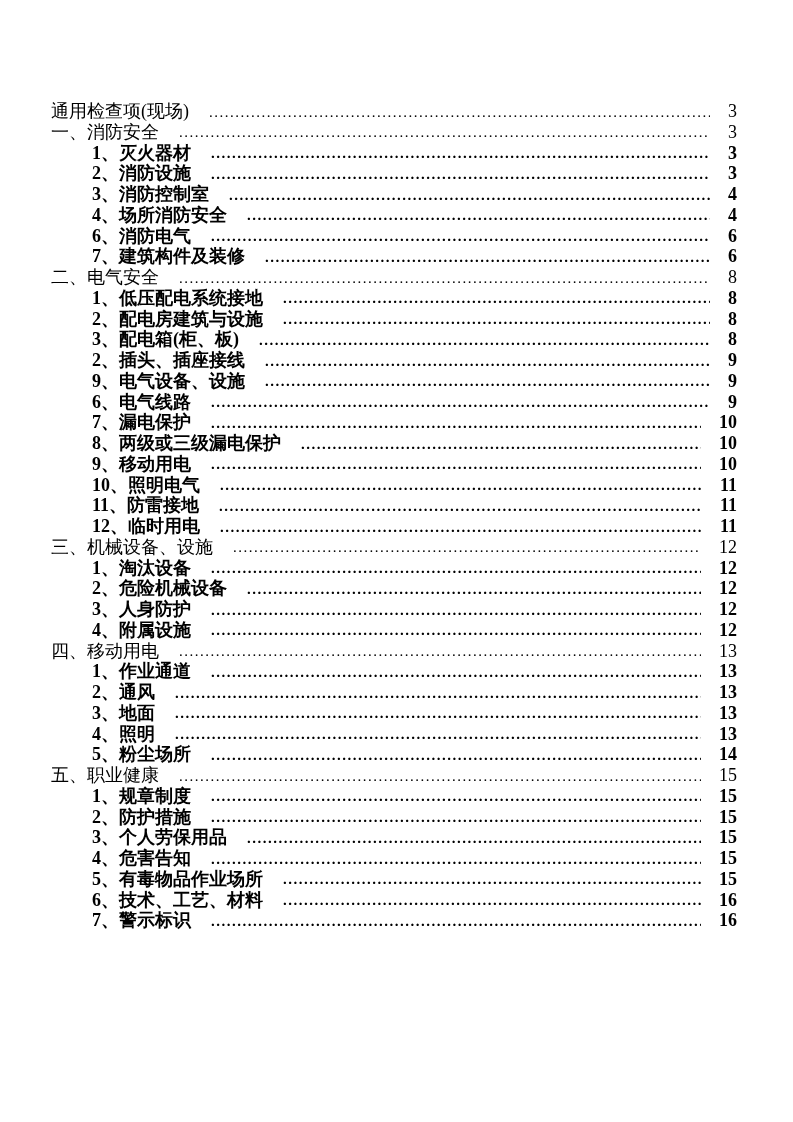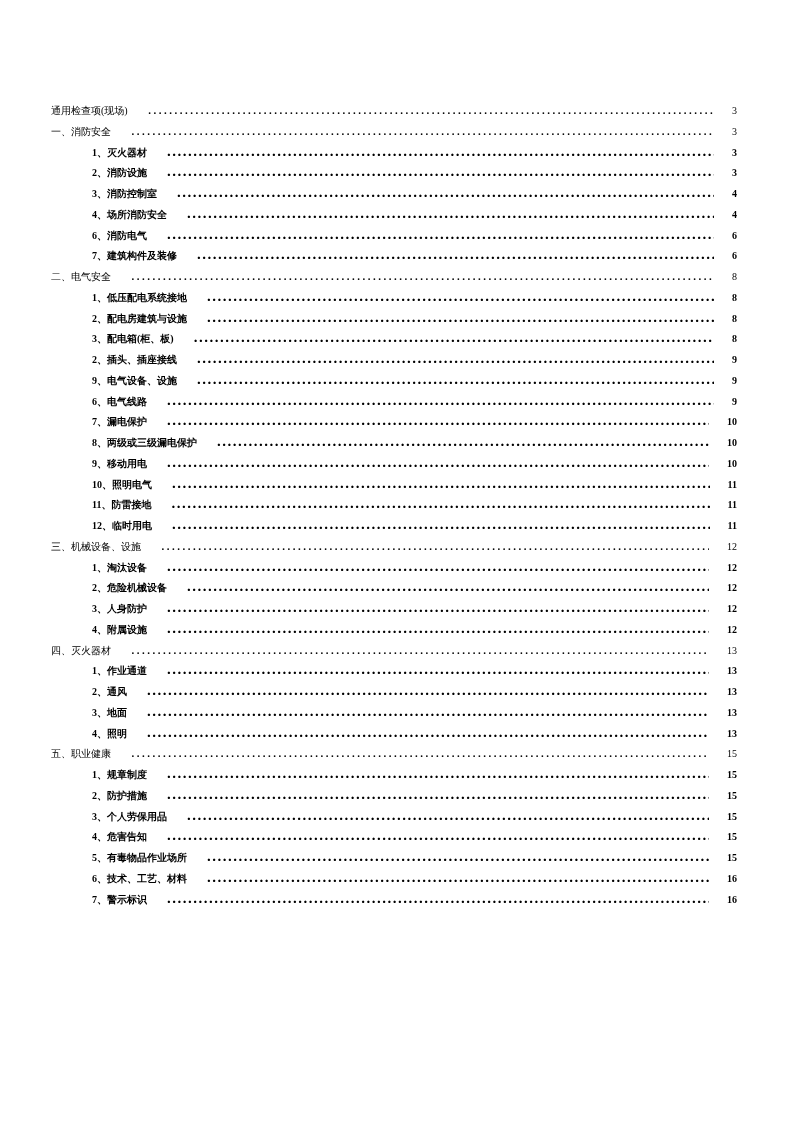--- a/index.html
+++ b/index.html
@@ -26,24 +26,24 @@
     font-weight: 700;
     line-height: 28px;
     letter-spacing: 1px;
     margin: 0 0 17px 0;
   }
   .toc-list {
     width: 100%;
   }
   .toc-row {
     display: flex;
-    align-items: flex-end;
+    align-items: center;
     height: 20.75px;
     line-height: 20.75px;
-    font-size: 10px;
+    font-size: 18px;
     white-space: nowrap;
     gap: 16px;
   }
   .toc-row.indent {
     padding-left: 41px;
     font-weight: bold;
   }
   .toc-label {
     white-space: nowrap;
     flex: 0 0 auto;
@@ -194,21 +194,21 @@
     <span class="toc-label">3、人身防护</span>
     <span class="toc-leader"></span>
     <span class="toc-page">12</span>
   </div>
       <div class="toc-row indent">
     <span class="toc-label">4、附属设施</span>
     <span class="toc-leader"></span>
     <span class="toc-page">12</span>
   </div>
       <div class="toc-row">
-    <span class="toc-label">四、灭火器材</span>
+    <span class="toc-label">四、移动用电</span>
     <span class="toc-leader"></span>
     <span class="toc-page">13</span>
   </div>
       <div class="toc-row indent">
     <span class="toc-label">1、作业通道</span>
     <span class="toc-leader"></span>
     <span class="toc-page">13</span>
   </div>
       <div class="toc-row indent">
     <span class="toc-label">2、通风</span>
@@ -217,20 +217,25 @@
   </div>
       <div class="toc-row indent">
     <span class="toc-label">3、地面</span>
     <span class="toc-leader"></span>
     <span class="toc-page">13</span>
   </div>
       <div class="toc-row indent">
     <span class="toc-label">4、照明</span>
     <span class="toc-leader"></span>
     <span class="toc-page">13</span>
+  </div>
+      <div class="toc-row indent">
+    <span class="toc-label">5、粉尘场所</span>
+    <span class="toc-leader"></span>
+    <span class="toc-page">14</span>
   </div>
       <div class="toc-row">
     <span class="toc-label">五、职业健康</span>
     <span class="toc-leader"></span>
     <span class="toc-page">15</span>
   </div>
       <div class="toc-row indent">
     <span class="toc-label">1、规章制度</span>
     <span class="toc-leader"></span>
     <span class="toc-page">15</span>

